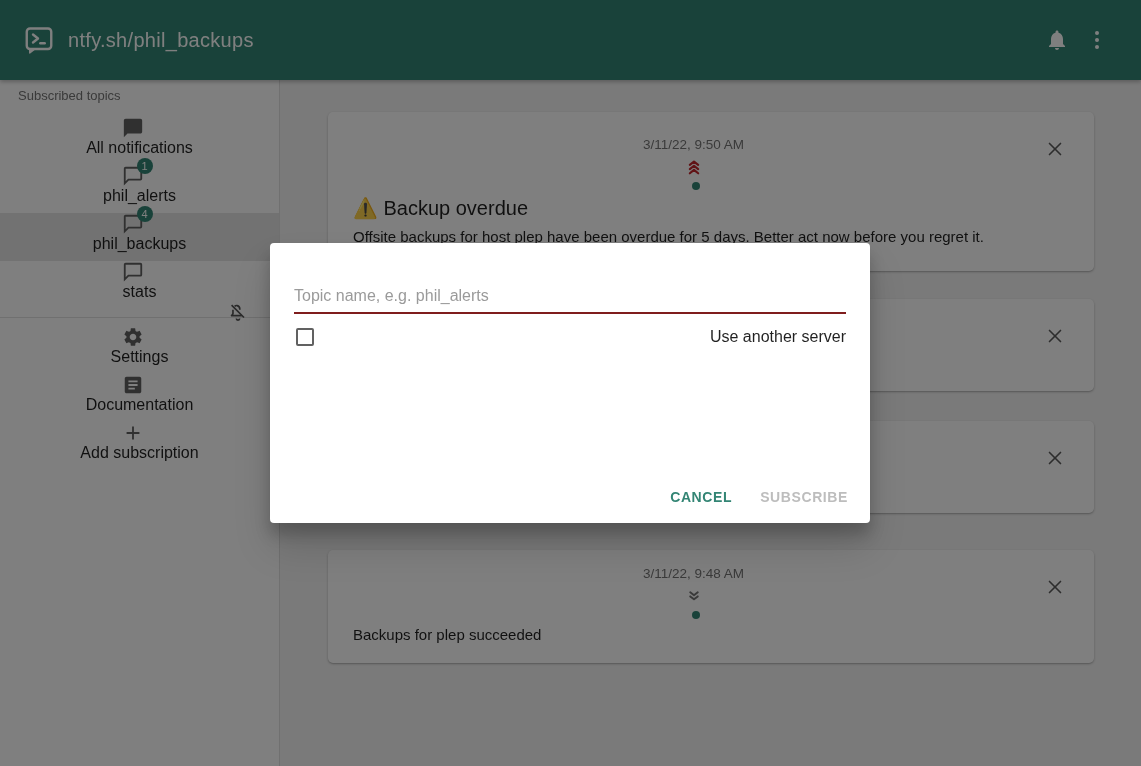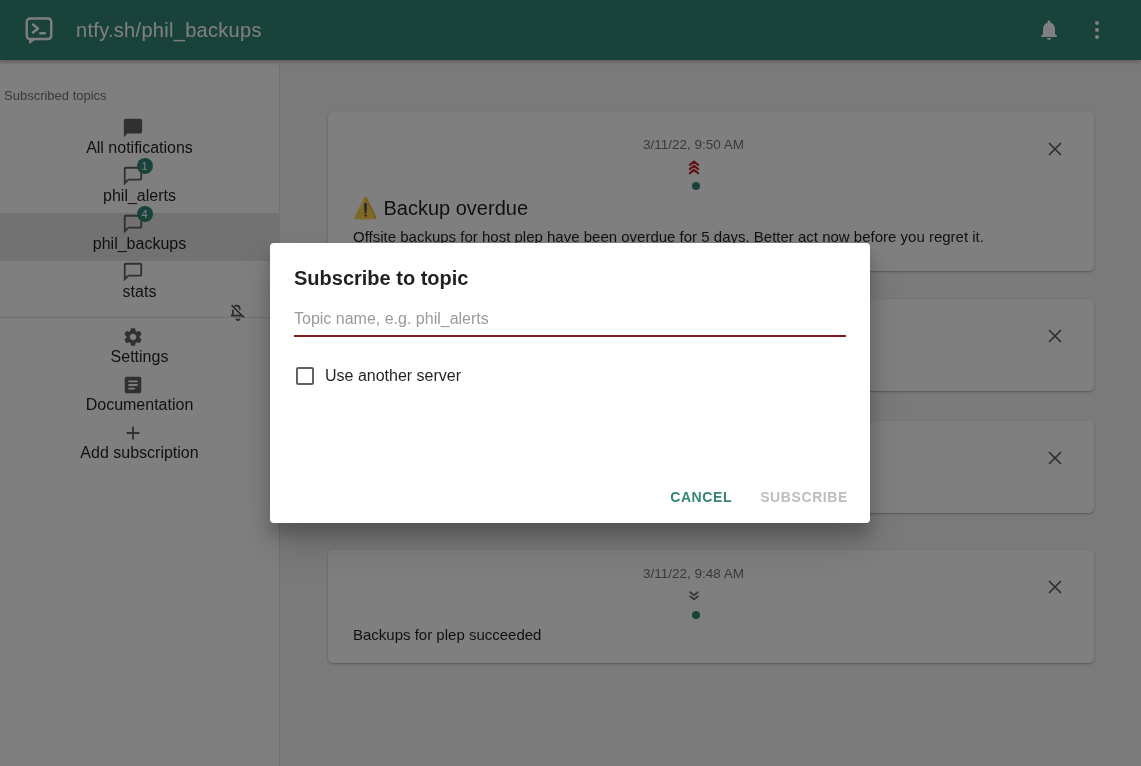--- a/index.html
+++ b/index.html
@@ -1,33 +1,33 @@
 <!DOCTYPE html>
 <html><head>
 <meta charset="utf-8">
 <style>
   * { margin:0; padding:0; box-sizing:border-box; }
   html,body { width:1141px; height:766px; overflow:hidden; }
   body { font-family:"Liberation Sans","DejaVu Sans",sans-serif; background:#f5f5f5; }
   .app { position:relative; width:1141px; height:766px; overflow:hidden; }
 
   
-  .appbar { position:absolute; top:0; left:0; right:0; height:60px; background:#338574;
+  .appbar { position:absolute; top:0; left:0; right:0; height:80px; background:#338574;
             display:flex; align-items:center; padding:0 24px; z-index:10;
-            box-shadow:0 2px 4px rgba(0,0,0,0.25);gap:8px; }
+            box-shadow:0 2px 4px rgba(0,0,0,0.25); }
   .appbar .logo { width:30px; height:30px; margin-right:14px; flex:none; }
   .appbar .title { color:#ffffff; font-size:20px; font-weight:500; letter-spacing:.3px; }
   .appbar .spacer { flex:1; }
   .appbar .iconbtn { width:40px; height:40px; display:flex; align-items:center; justify-content:center;
                      cursor:pointer; border:none; background:transparent; }
 
   
   .sidebar { position:absolute; top:64px; left:0; bottom:0; width:280px; background:#ffffff;
              border-right:1px solid #e0e0e0; }
-  .subheader { padding:24px 18px 14px 4px; font-size:13px; font-weight:500; color:#757575; }
+  .subheader { padding:24px 18px 14px 18px; font-size:13px; font-weight:500; color:#757575; }
   .nav-item { height:48px; display:flex; align-items:center; padding:0 18px; cursor:pointer;
               font-size:16px; color:rgba(0,0,0,.87);flex-direction:column; }
   .nav-item.selected { background:rgba(0,0,0,.10); }
   .nav-item .ic { position:relative; width:22px; height:22px; margin-right:14px; flex:none; color:#757575; }
   .nav-item .ic svg { display:block; width:22px; height:22px; }
   .badge { position:absolute; top:-7px; right:-9px; min-width:16px; height:16px; border-radius:8px;
            background:#338574; color:#fff; font-size:11px; font-weight:500; line-height:16px;
            text-align:center; padding:0 3px; }
   .nav-item .right-ic { margin-left:auto; margin-right:12px; width:22px; height:22px; color:#555; }
   .divider { border-top:1px solid #e0e0e0; margin:8px 0; }
@@ -56,21 +56,21 @@
   .backdrop { position:absolute; inset:0; background:rgba(0,0,0,.5); z-index:50; }
   .dialog { position:absolute; left:270px; top:243px; width:600px; height:280px; background:#fff;
             border-radius:4px; z-index:60; box-shadow:0 11px 15px rgba(0,0,0,.2), 0 24px 38px rgba(0,0,0,.14);
             padding:24px; }
   .dialog h2 { font-size:20px; font-weight:600; color:rgba(0,0,0,.87); }
   .dialog .desc { margin-top:20px; font-size:16px; line-height:24px; color:rgba(0,0,0,.6); width:552px; }
   .topic-input { margin-top:14px; width:552px; border:none; outline:none; font-size:16px;
                  padding:6px 0 7px 0; border-bottom:2px solid #7f1d1d; color:rgba(0,0,0,.87);
                  font-family:"Liberation Sans","DejaVu Sans",sans-serif; background:transparent; }
   .topic-input::placeholder { color:#9a9a9a; opacity:1; }
-  .check-row { margin-top:30px; display:flex; align-items:center; cursor:pointer; }
+  .check-row { margin-top:14px; display:flex; align-items:center; cursor:pointer;justify-content:space-between; }
   .checkbox { width:18px; height:18px; border:2px solid #616161; border-radius:2px; margin:0 11px 0 2px; }
   .check-label { font-size:16px; color:rgba(0,0,0,.87); }
   .actions { position:absolute; right:8px; bottom:8px; display:flex; }
   .btn { border:none; background:transparent; font-size:14px; font-weight:600; letter-spacing:.6px;
          padding:10px 14px; cursor:pointer; font-family:"Liberation Sans","DejaVu Sans",sans-serif; }
   .btn.cancel { color:#338574; }
   .btn.subscribe { color:#bdbdbd; cursor:default; }
 </style>
 </head>
 <body>
@@ -238,21 +238,20 @@
             <line x1="18" y1="6" x2="6" y2="18"></line>
           </svg>
       </button>
     </section>
 
   </main>
 
   <div class="backdrop"></div>
 
   <div class="dialog">
-    <h2>Subscribe to topic</h2>
     <input class="topic-input" type="text" placeholder="Topic name, e.g. phil_alerts" style="">
     <div class="check-row">
       <span class="checkbox"></span>
       <span class="check-label">Use another server</span>
     </div>
     <div class="actions">
       <button class="btn cancel">CANCEL</button>
       <button class="btn subscribe" disabled="">SUBSCRIBE</button>
     </div>
   </div>

